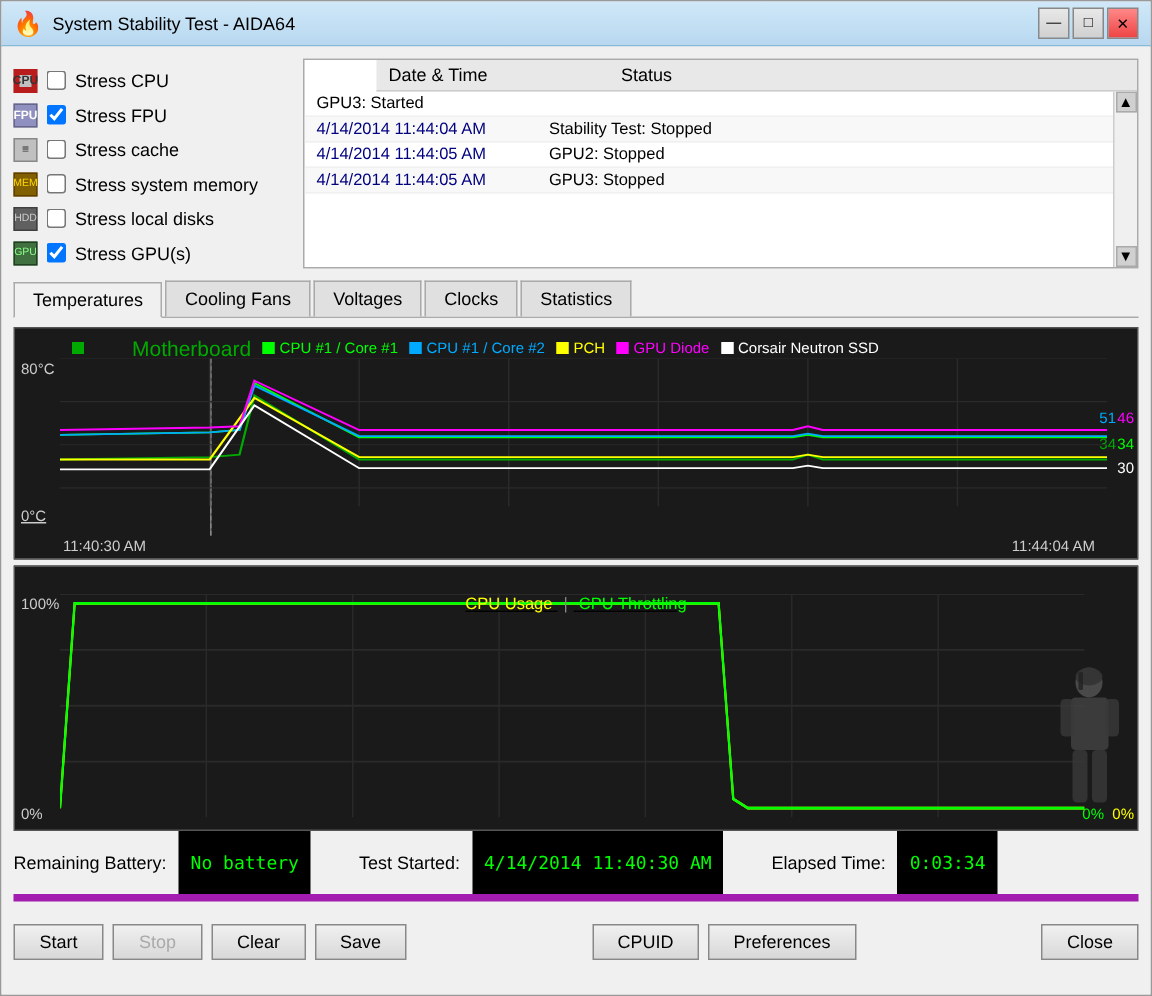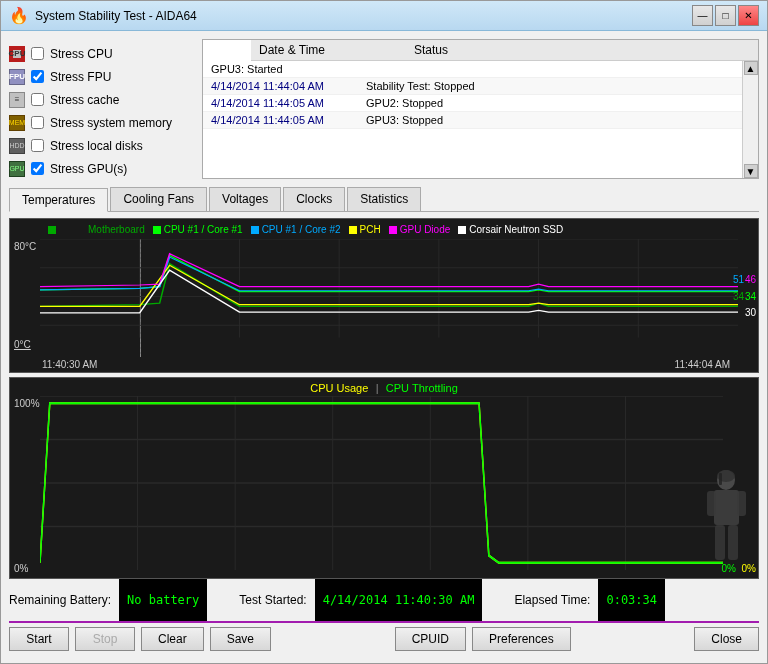--- a/index.html
+++ b/index.html
@@ -213,23 +213,23 @@
     .status-value {
       background: #000;
       color: #00ff00;
       padding: 14px 8px;
       font-size: 12px;
       font-family: monospace;
     }
     .bottom-bar {
       display: flex;
       gap: 6px;
-      padding: 4px 0;
+      padding: 15px 0;
       align-items: flex-end;
-      border-top: 2px solid #a21caf;
+      border-top: 5px solid #a21caf;
     }
     .bottom-btn {
       padding: 4px 16px;
       border: 1px solid #888;
       background: linear-gradient(to bottom, #f0f0f0, #d8d8d8);
       cursor: pointer;
       font-size: 12px;
       min-width: 60px;
     }
     .spacer { flex: 1; }
@@ -343,21 +343,21 @@
       <div class="tab">Statistics</div>
     </div>
 
     <div class="charts-section">
 
       <div class="temp-chart">
 
         <div class="chart-legend" style="position:absolute;top:2px;left:30px;z-index:2;display:flex;gap:8px;flex-wrap:wrap;">
           <div class="legend-item">
             <div class="legend-dot" style="background:#00aa00;border-color:#00aa00;"></div>
-            <span style="color:#00aa00;font-size:10px;padding-left:29px;">Motherboard</span>
+            <span style="color:#00aa00;font-size:14px;padding-left:29px;">Motherboard</span>
           </div>
           <div class="legend-item">
             <div class="legend-dot" style="background:#00ff00;border-color:#00ff00;"></div>
             <span style="color:#00ff00;font-size:10px;">CPU #1 / Core #1</span>
           </div>
           <div class="legend-item">
             <div class="legend-dot" style="background:#00aaff;border-color:#00aaff;"></div>
             <span style="color:#00aaff;font-size:10px;">CPU #1 / Core #2</span>
           </div>
           <div class="legend-item">
@@ -411,21 +411,21 @@
           <polyline points="0,82 100,82 130,32 200,80 300,80 400,80 490,80 500,78 510,80 600,80 700,80" fill="none" stroke="#ffff00" stroke-width="1.5"></polyline>
 
           <polyline points="0,58 100,56 120,55 130,18 200,58 300,58 400,58 490,58 500,55 510,58 600,58 700,58" fill="none" stroke="#ff00ff" stroke-width="1.5"></polyline>
 
           <polyline points="0,90 100,90 130,38 200,89 300,89 400,89 490,89 500,87 510,89 600,89 700,89" fill="none" stroke="#ffffff" stroke-width="1.5"></polyline>
         </svg>
       </div>
 
       <div class="cpu-chart">
 
-        <div style="position:absolute;top:3px;left:0;right:0;text-align:center;z-index:2;">
+        <div style="position:absolute;top:17px;left:0;right:0;text-align:center;z-index:2;text-decoration:underline;">
           <span style="color:#ffff00;font-size:11px;">CPU Usage</span>
           <span style="color:#888;font-size:11px;margin:0 4px;">|</span>
           <span style="color:#00ff00;font-size:11px;">CPU Throttling</span>
         </div>
 
         <div style="position:absolute;left:4px;top:20px;color:#ccc;font-size:10px;">100%</div>
         <div style="position:absolute;left:4px;bottom:4px;color:#ccc;font-size:10px;">0%</div>
 
         <div style="position:absolute;right:2px;bottom:4px;color:#ffff00;font-size:10px;">0%</div>
         <div style="position:absolute;right:22px;bottom:4px;color:#00ff00;font-size:10px;">0%</div>

